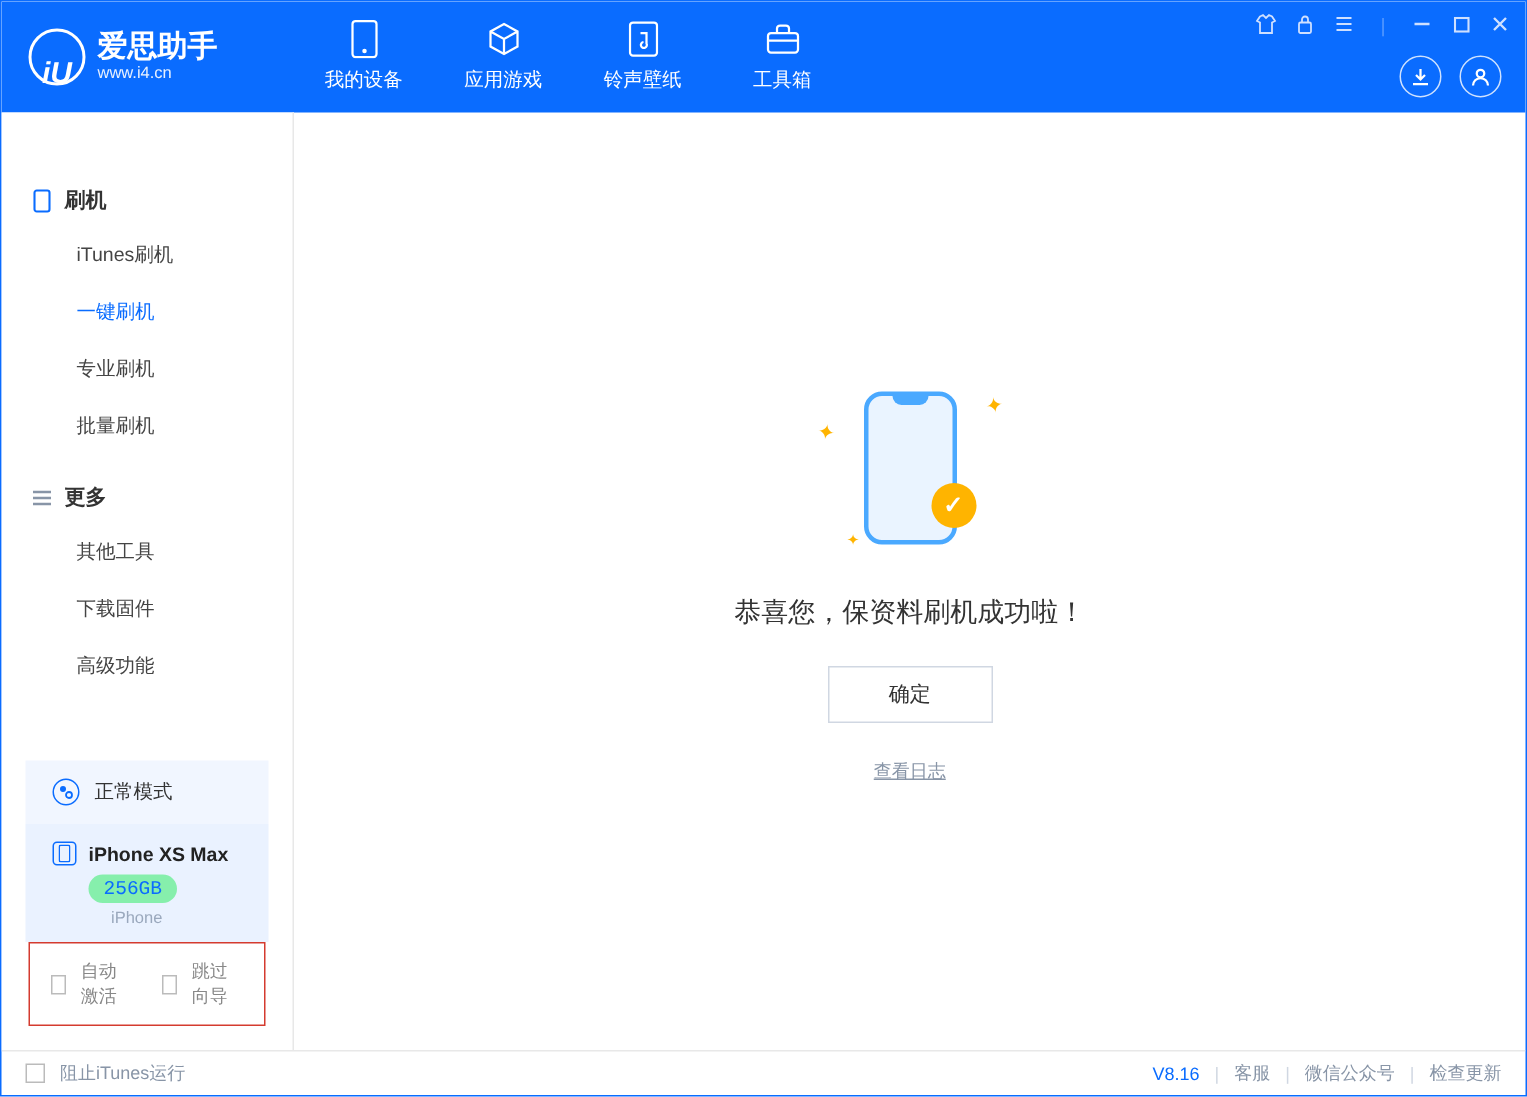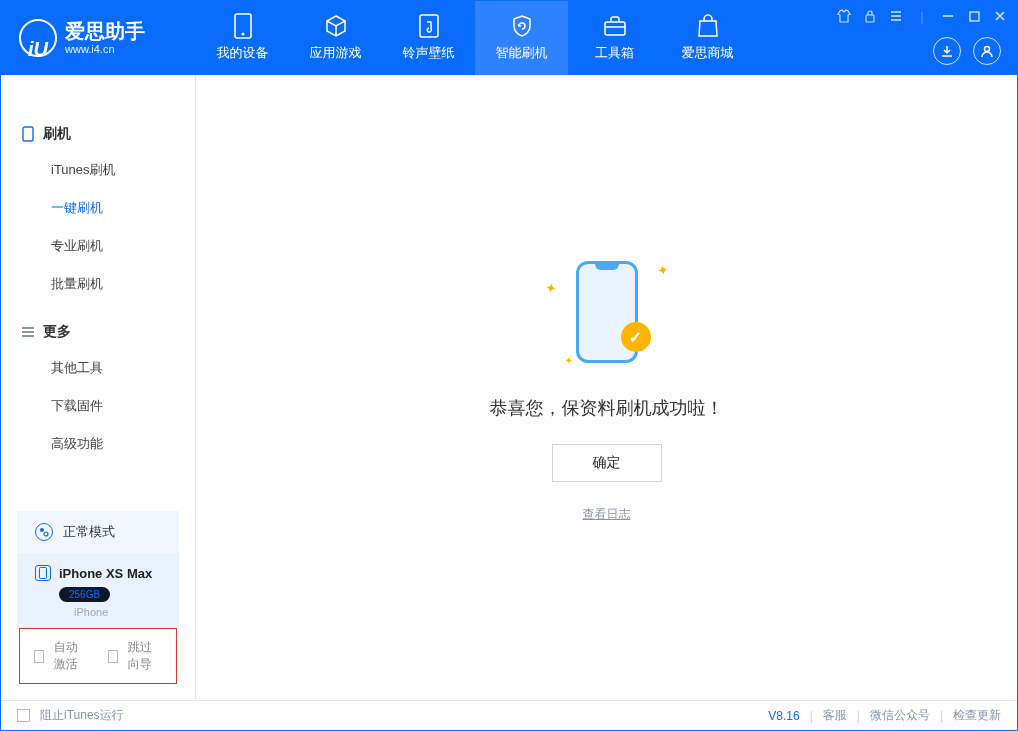--- a/index.html
+++ b/index.html
@@ -28,21 +28,21 @@
 .sb-head .gi{width:14px;height:14px;display:flex;align-items:center;justify-content:center;}
 .sb-item{padding:10px 20px 10px 50px;font-size:13px;color:#444;cursor:pointer;}
 .sb-item.active{color:#0a6cff;}
 .sb-bottom{padding:16px;}
 .mode-card{margin:0;padding:12px 18px;background:#f1f6ff;display:flex;align-items:center;gap:10px;font-size:13px;color:#333;}
 .mode-ic{width:18px;height:18px;border:1.5px solid #0a6cff;border-radius:50%;display:flex;align-items:center;justify-content:center;color:#0a6cff;font-size:10px;}
 .device-card{padding:12px 18px 10px;background:#eaf2ff;}
 .dev-row{display:flex;align-items:center;gap:8px;}
 .dev-ic{width:16px;height:16px;border:1.5px solid #0a6cff;border-radius:3px;display:flex;align-items:center;justify-content:center;}
 .dev-name{font-size:13px;font-weight:bold;color:#222;}
-.dev-badge{margin-top:6px;margin-left:24px;display:inline-block;background:#0f172a;color:#0a6cff;font-size:10px;padding:2px 10px;border-radius:10px;}
+.dev-badge{margin-top:6px;margin-left:24px;display:inline-block;background:#86efac;color:#0a6cff;font-size:13px;padding:2px 10px;border-radius:10px;font-family:Liberation Mono, monospace;}
 .dev-sub{margin-left:39px;margin-top:4px;font-size:11px;color:#9aa8bd;}
 .red-box{border:1.5px solid #d43b2f;padding:10px 14px;margin:0 2px;display:flex;gap:20px;align-items:center;}
 .chk{display:flex;align-items:center;gap:10px;font-size:12px;color:#888;cursor:pointer;}
 .chk .box{width:13px;height:13px;border:1px solid #bbb;background:#fff;}
 .main{flex:1;display:flex;flex-direction:column;align-items:center;justify-content:center;gap:24px;}
 .phone-ill{position:relative;width:140px;height:120px;display:flex;align-items:center;justify-content:center;}
 .phone-shape{width:62px;height:102px;border:3px solid #4aa9ff;border-radius:12px;background:#eaf4ff;position:relative;}
 .phone-notch{position:absolute;top:-1px;left:50%;transform:translateX(-50%);width:24px;height:7px;background:#4aa9ff;border-radius:0 0 6px 6px;}
 .check-badge{position:absolute;right:26px;bottom:20px;width:30px;height:30px;background:#ffb400;border-radius:50%;display:flex;align-items:center;justify-content:center;color:#fff;font-size:16px;font-weight:bold;}
 .sparkle{position:absolute;color:#ffb400;}
@@ -93,46 +93,28 @@
     </div>
     <div class="nav-tab">
       <div class="nav-icon">
           <svg width="20" height="24" viewBox="0 0 20 24">
             <rect x="1" y="1" width="18" height="22" rx="2" fill="none" stroke="#fff" stroke-width="1.5"></rect>
             <path d="M8 8 L12 8 L12 15 A2 2 0 1 1 10 14" fill="none" stroke="#fff" stroke-width="1.5"></path>
           </svg>
         </div>
       <span>铃声壁纸</span>
     </div>
-    <div class="nav-tab active">
-      <div class="nav-icon">
-          <svg width="24" height="24" viewBox="0 0 24 24">
-            <path d="M12 2 L20 5 L20 12 C20 17 16 21 12 22 C8 21 4 17 4 12 L4 5 Z" fill="none" stroke="#fff" stroke-width="1.5"></path>
-            <path d="M9 12 A3 3 0 1 1 12 15" fill="none" stroke="#fff" stroke-width="1.5"></path>
-            <path d="M9 10 L9 12 L11 12" fill="none" stroke="#fff" stroke-width="1.5"></path>
-          </svg>
-        </div>
-      <span>智能刷机</span>
-    </div>
     <div class="nav-tab">
       <div class="nav-icon">
           <svg width="24" height="22" viewBox="0 0 24 22">
             <rect x="2" y="7" width="20" height="13" rx="2" fill="none" stroke="#fff" stroke-width="1.5"></rect>
             <path d="M8 7 L8 4 A2 2 0 0 1 10 2 L14 2 A2 2 0 0 1 16 4 L16 7 M2 12 L22 12" fill="none" stroke="#fff" stroke-width="1.5"></path>
           </svg>
         </div>
       <span>工具箱</span>
-    </div>
-    <div class="nav-tab">
-      <div class="nav-icon">
-          <svg width="22" height="24" viewBox="0 0 22 24">
-            <path d="M3 7 L19 7 L20 22 L2 22 Z M7 7 L7 5 A4 4 0 0 1 15 5 L15 7" fill="none" stroke="#fff" stroke-width="1.5"></path>
-          </svg>
-        </div>
-      <span>爱思商城</span>
     </div>
   </div>
   <div class="title-ctrl">
     <div class="tc">
         <svg width="14" height="14" viewBox="0 0 14 14">
           <path d="M3 2 L5 1 L7 3 L9 1 L11 2 L13 5 L11 6 L11 13 L3 13 L3 6 L1 5 Z" fill="none" stroke="#cfe0ff" stroke-width="1.2"></path>
         </svg>
       </div>
     <div class="tc">
         <svg width="12" height="14" viewBox="0 0 12 14">

